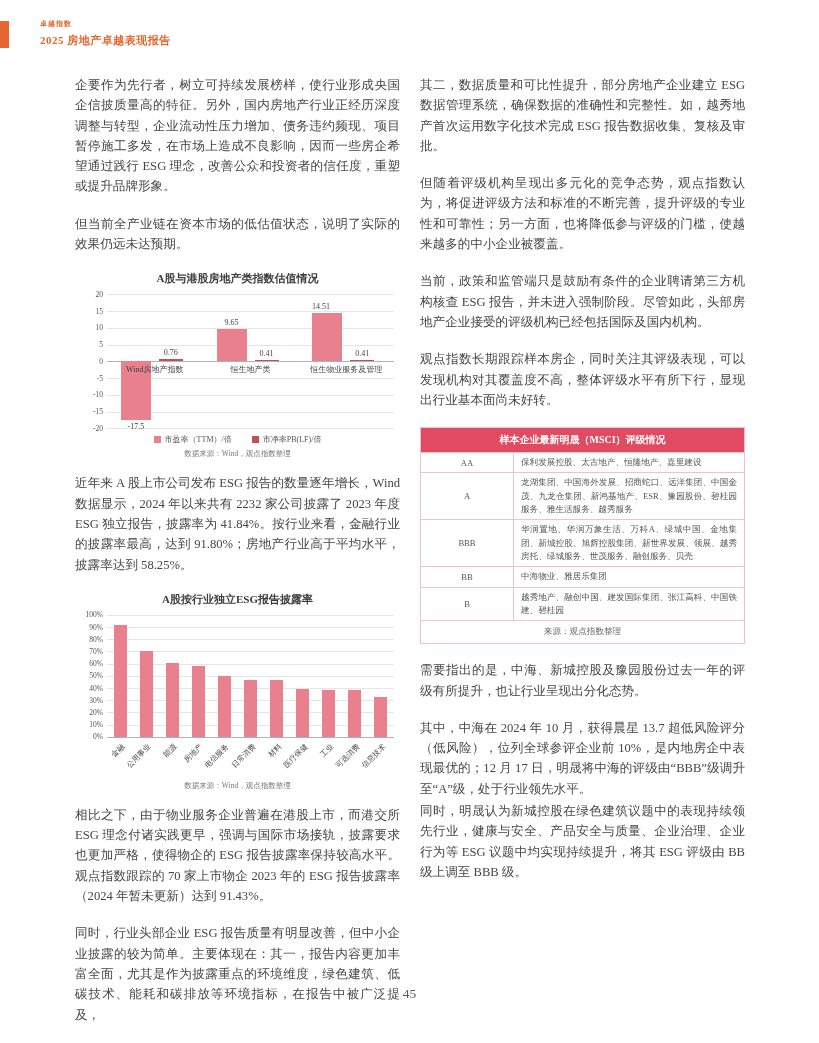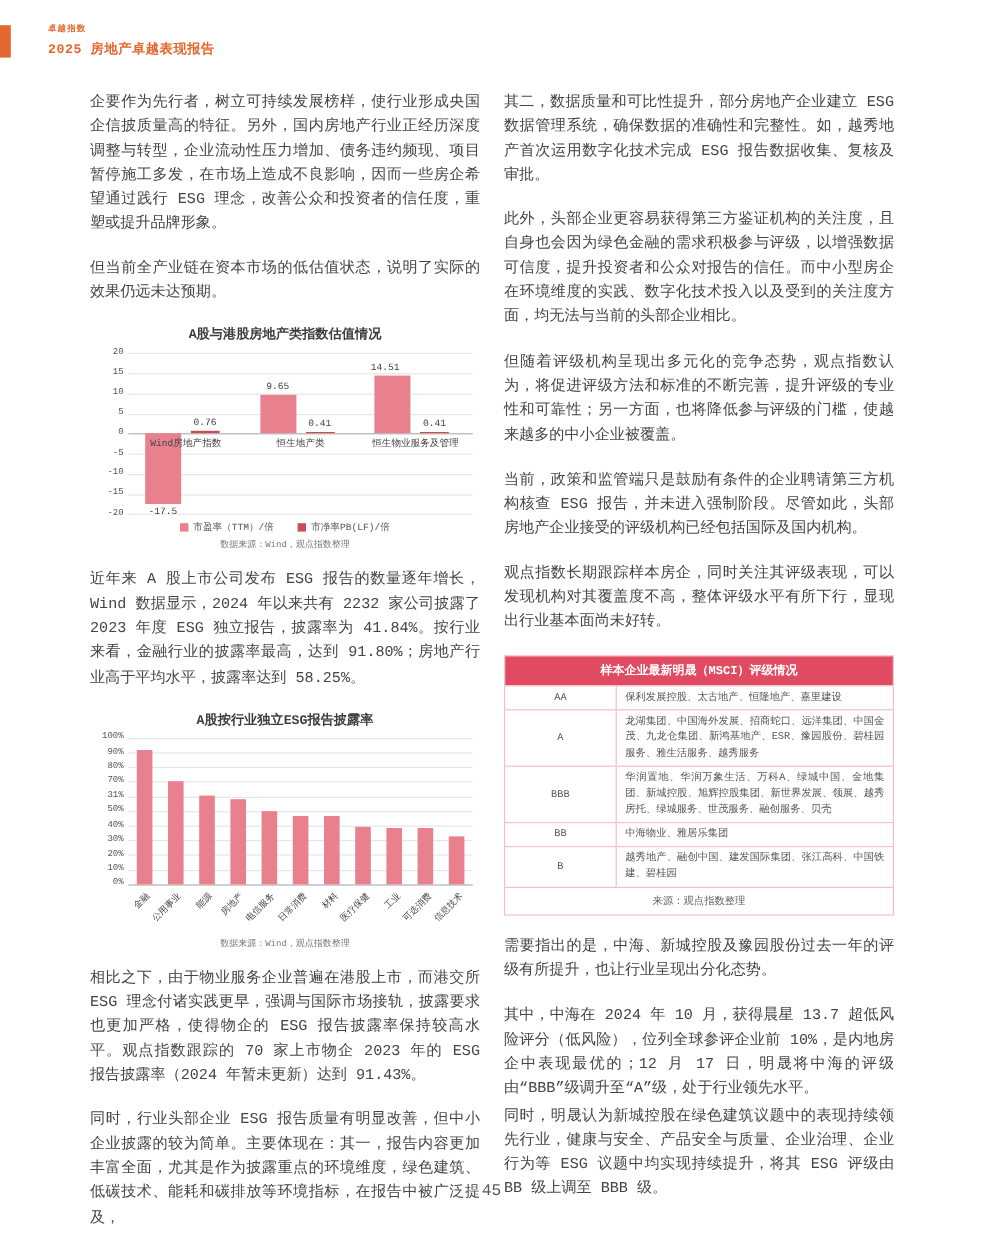--- a/index.html
+++ b/index.html
@@ -1,17 +1,17 @@
 <!DOCTYPE html>
 <html style="--accent: #e5672f; --tbl-title-bg: #e14b61; --tbl-head-bg: #f5c8d0; --tbl-head-tx: #9f2b3e; --tbl-border: #f3bfc8;"><head>
 <meta charset="utf-8">
 <style>
   html,body{margin:0;padding:0;background:#ffffff;}
   .page{position:relative;width:819px;height:1043px;background:#fff;overflow:hidden;
-        font-family:Liberation Mono, monospace;color:#454545;}
+        font-family:Liberation Serif, serif;color:#454545;}
   
   .hdr-block{position:absolute;left:0;top:21px;width:9px;height:27px;background:var(--accent,#e5672f);}
   .brand{position:absolute;left:40px;top:19px;color:var(--accent,#e5672f);}
   .brand-small{font-size:7px;font-weight:bold;letter-spacing:1px;}
   .brand-title{font-size:11px;font-weight:bold;letter-spacing:.5px;margin-top:4px;}
   
   .cols{position:absolute;left:75px;top:75px;width:670px;display:flex;gap:20px;}
   .col{width:325px;flex:0 0 325px;}
   .para{font-size:12.6px;line-height:20.3px;text-align:justify;margin:0 0 17px 0;}
   .para.tight{margin-bottom:2px;}
@@ -127,21 +127,21 @@
         <div class="plot plot2">
             <div class="gridline" style="top: 0px;"></div>
             <div class="ytick" style="top: -4.5px;">100%</div>
             <div class="gridline" style="top: 12.2px;"></div>
             <div class="ytick" style="top: 7.7px;">90%</div>
             <div class="gridline" style="top: 24.4px;"></div>
             <div class="ytick" style="top: 19.9px;">80%</div>
             <div class="gridline" style="top: 36.6px;"></div>
             <div class="ytick" style="top: 32.1px;">70%</div>
             <div class="gridline" style="top: 48.8px;"></div>
-            <div class="ytick" style="top: 44.3px;">31%</div>
+            <div class="ytick" style="top: 44.3px;">60%</div>
             <div class="gridline" style="top: 61px;"></div>
             <div class="ytick" style="top: 56.5px;">50%</div>
             <div class="gridline" style="top: 73.2px;"></div>
             <div class="ytick" style="top: 68.7px;">40%</div>
             <div class="gridline" style="top: 85.4px;"></div>
             <div class="ytick" style="top: 80.9px;">30%</div>
             <div class="gridline" style="top: 97.6px;"></div>
             <div class="ytick" style="top: 93.1px;">20%</div>
             <div class="gridline" style="top: 109.8px;"></div>
             <div class="ytick" style="top: 105.3px;">10%</div>
@@ -172,21 +172,20 @@
           </div>
         <div class="chart-source after-rot">数据来源：Wind，观点指数整理</div>
       </div>
 
       <p class="para">相比之下，由于物业服务企业普遍在港股上市，而港交所 ESG 理念付诸实践更早，强调与国际市场接轨，披露要求也更加严格，使得物企的 ESG 报告披露率保持较高水平。观点指数跟踪的 70 家上市物企 2023 年的 ESG 报告披露率（2024 年暂未更新）达到 91.43%。</p>
       <p class="para">同时，行业头部企业 ESG 报告质量有明显改善，但中小企业披露的较为简单。主要体现在：其一，报告内容更加丰富全面，尤其是作为披露重点的环境维度，绿色建筑、低碳技术、能耗和碳排放等环境指标，在报告中被广泛提及，</p>
     </div>
 
     <div class="col">
       <p class="para">其二，数据质量和可比性提升，部分房地产企业建立 ESG 数据管理系统，确保数据的准确性和完整性。如，越秀地产首次运用数字化技术完成 ESG 报告数据收集、复核及审批。</p>
-      <p class="para">此外，头部企业更容易获得第三方鉴证机构的关注度，且自身也会因为绿色金融的需求积极参与评级，以增强数据可信度，提升投资者和公众对报告的信任。而中小型房企在环境维度的实践、数字化技术投入以及受到的关注度方面，均无法与当前的头部企业相比。</p>
       <p class="para">但随着评级机构呈现出多元化的竞争态势，观点指数认为，将促进评级方法和标准的不断完善，提升评级的专业性和可靠性；另一方面，也将降低参与评级的门槛，使越来越多的中小企业被覆盖。</p>
       <p class="para">当前，政策和监管端只是鼓励有条件的企业聘请第三方机构核查 ESG 报告，并未进入强制阶段。尽管如此，头部房地产企业接受的评级机构已经包括国际及国内机构。</p>
       <p class="para">观点指数长期跟踪样本房企，同时关注其评级表现，可以发现机构对其覆盖度不高，整体评级水平有所下行，显现出行业基本面尚未好转。</p>
 
       <div class="msci">
         <div class="msci-title">样本企业最新明晟（MSCI）评级情况</div>
         <div class="msci-body">
             <div class="msci-row">
               <div class="msci-c1">AA</div>
               <div class="msci-c2">保利发展控股、太古地产、恒隆地产、嘉里建设</div>

